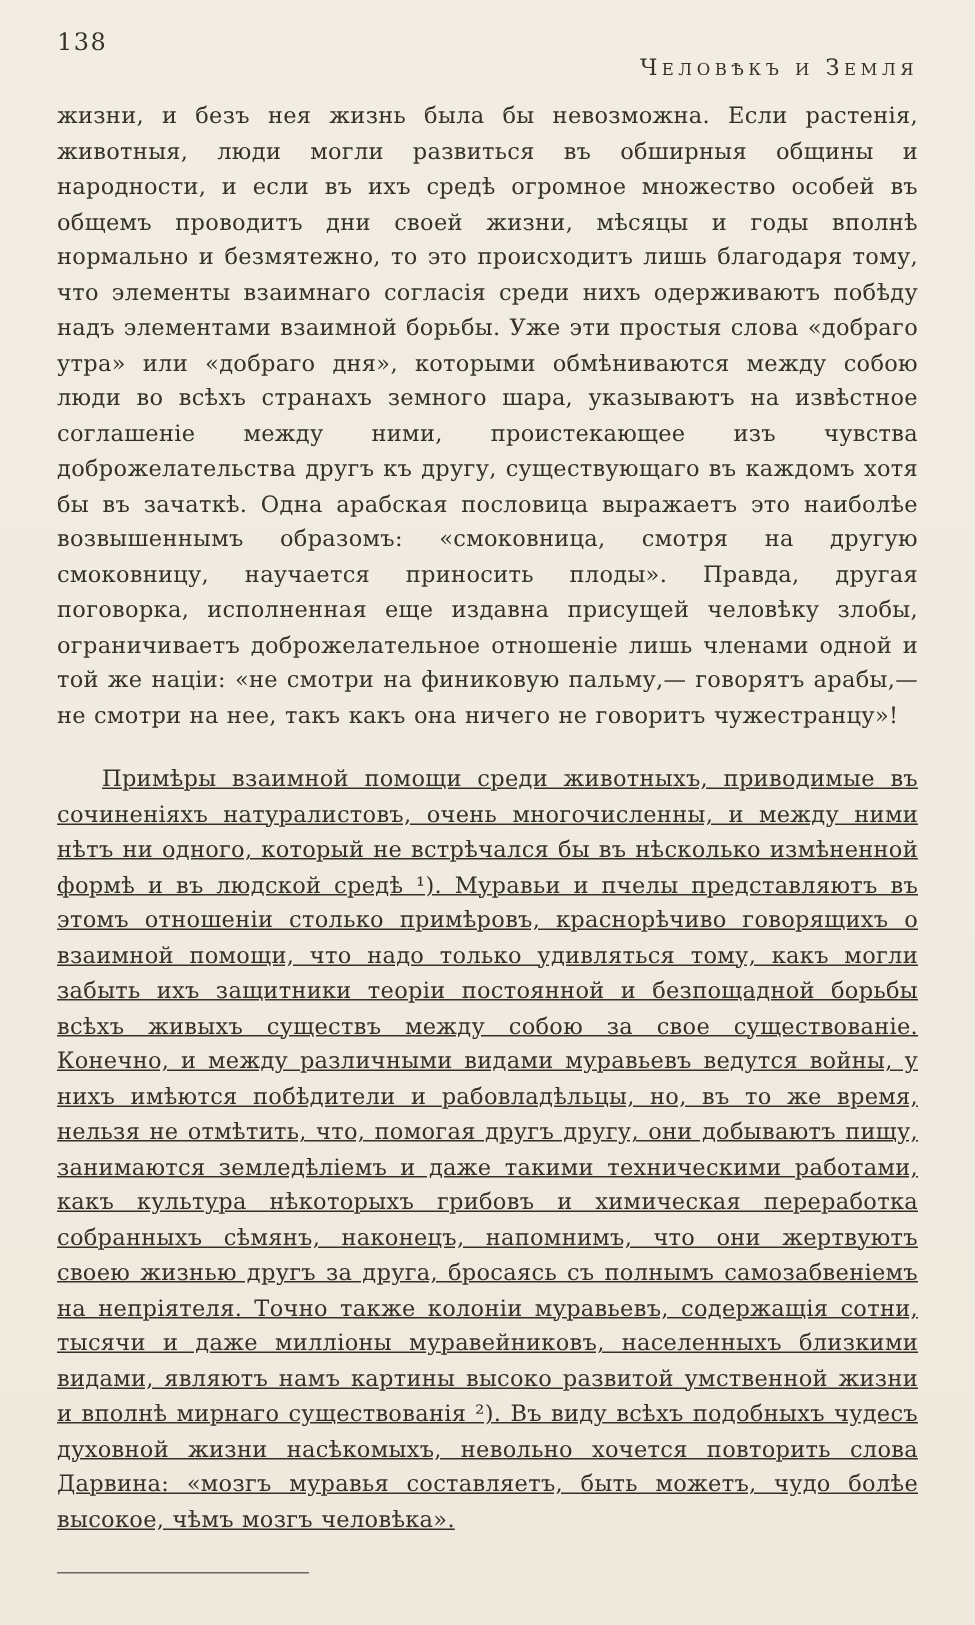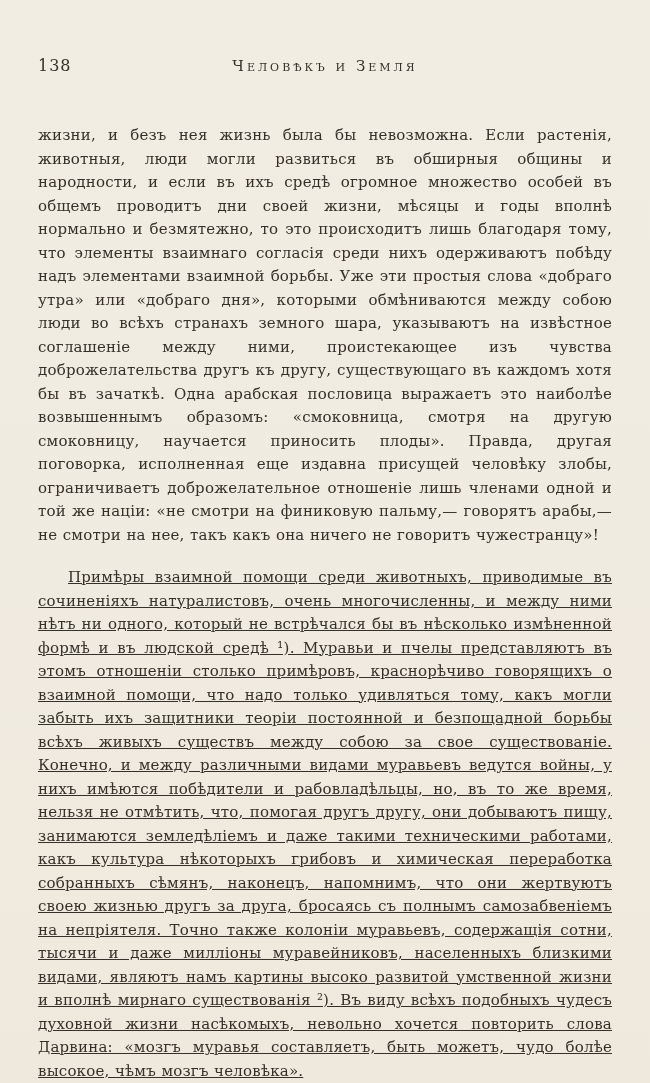--- a/index.html
+++ b/index.html
@@ -9,46 +9,46 @@
     height: 1083px;
     background: #f1ece1;
     font-family: "DejaVu Serif", serif;
     color: #35312a;
     overflow: hidden;
   }
   .page {
     position: relative;
     width: 650px;
     height: 1083px;
-    padding: 56px 38px 0 38px;
+    padding: 18px 38px 0 38px;
     background: linear-gradient(180deg, #f2ede2 0%, #f0ebe0 55%, #efe9dd 100%);
   }
   .header-row {
     position: relative;
     height: 24px;
   }
   .page-number {
     position: absolute;
     left: 0;
     top: 0;
     font-size: 16px;
     letter-spacing: 1px;
   }
   .running-header {
     position: absolute;
     left: 0;
     right: 0;
-    top: 1px;
-    text-align: center;
+    top: 18px;
+    text-align: right;
     font-size: 15px;
     font-variant: small-caps;
     letter-spacing: 3px;
   }
   .body-text {
-    margin-top: 44px;
+    margin-top: 24px;
   }
   .para {
     margin: 0;
     font-size: 15px;
     line-height: 23.5px;
     text-align: justify;
     letter-spacing: 0.2px;
     word-spacing: 0.5px;
   }
   .para.first {

